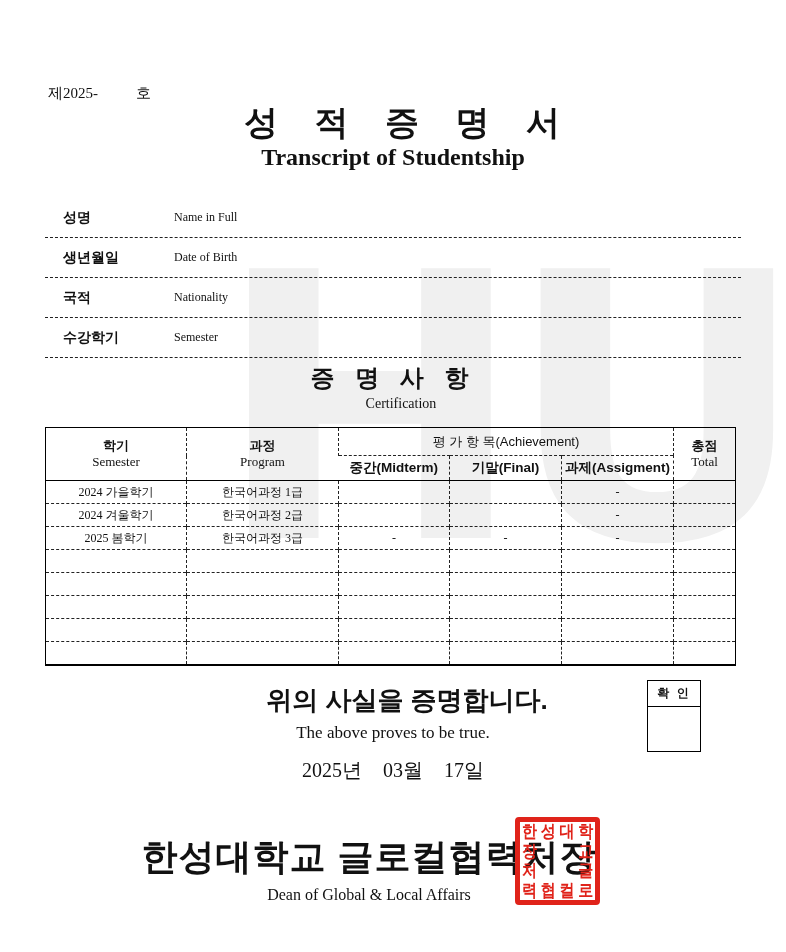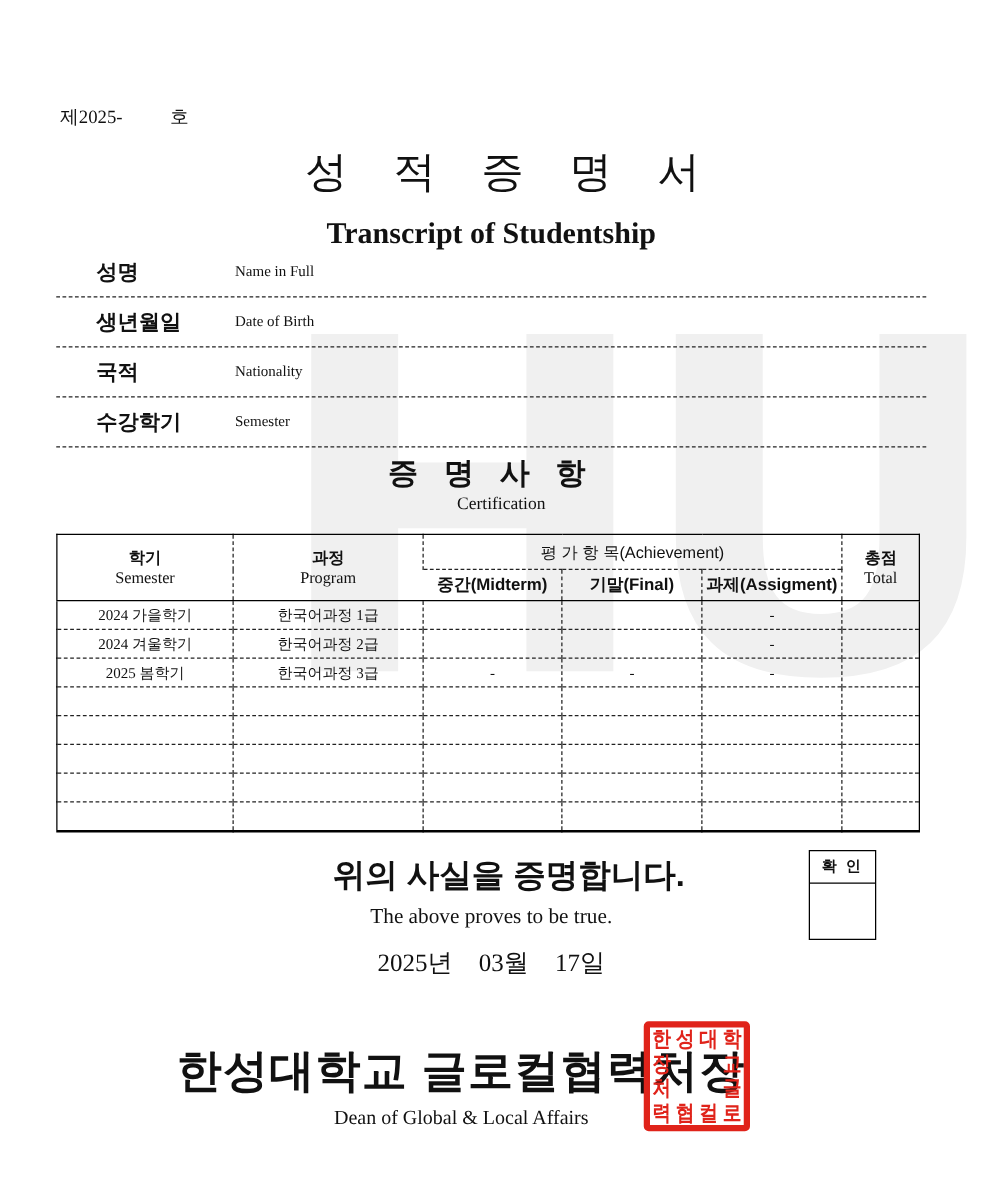--- a/index.html
+++ b/index.html
@@ -15,29 +15,29 @@
     user-select:none;
   }
   .layer{position:absolute;inset:0;z-index:1;}
 
   
   .doc-number{position:absolute;left:48px;top:84px;font-size:15px;}
   .doc-number .gap{display:inline-block;width:38px;}
 
   
   .title-block{position:absolute;left:0;top:103px;width:100%;text-align:center;}
-  .title-ko{font-size:34px;font-weight:normal;letter-spacing:14px;margin:16px;line-height:1.15;padding-left:32px;}
+  .title-ko{font-size:34px;font-weight:bold;letter-spacing:14px;margin:0;line-height:1.15;padding-left:32px;}
   .title-en{font-size:24px;font-weight:bold;margin:2px 0 0 0;font-family:"Liberation Serif", serif;text-align:center;}
 
   
   .info-section{position:absolute;left:45px;top:198px;width:696px;}
   .info-row{height:39px;display:flex;align-items:center;border-bottom:1px dashed #222;}
   .info-label{
-    display:inline-block;width:100px;margin-left:32px;
-    font-family:"Liberation Sans", sans-serif;font-weight:bold;font-size:17px;
+    display:inline-block;width:100px;margin-left:18px;
+    font-family:"Liberation Sans", sans-serif;font-weight:bold;font-size:14px;
     text-align:justify;text-align-last:justify;
   }
   .info-value{margin-left:11px;font-size:12px;}
 
   
   .cert-heading{position:absolute;left:0;top:362px;width:100%;text-align:center;}
   .cert-ko{font-size:24px;font-weight:bold;letter-spacing:7px;margin:0;font-family:"Liberation Sans", sans-serif;}
   .cert-en{font-size:14px;margin:2px 0 0 16px;}
 
   

